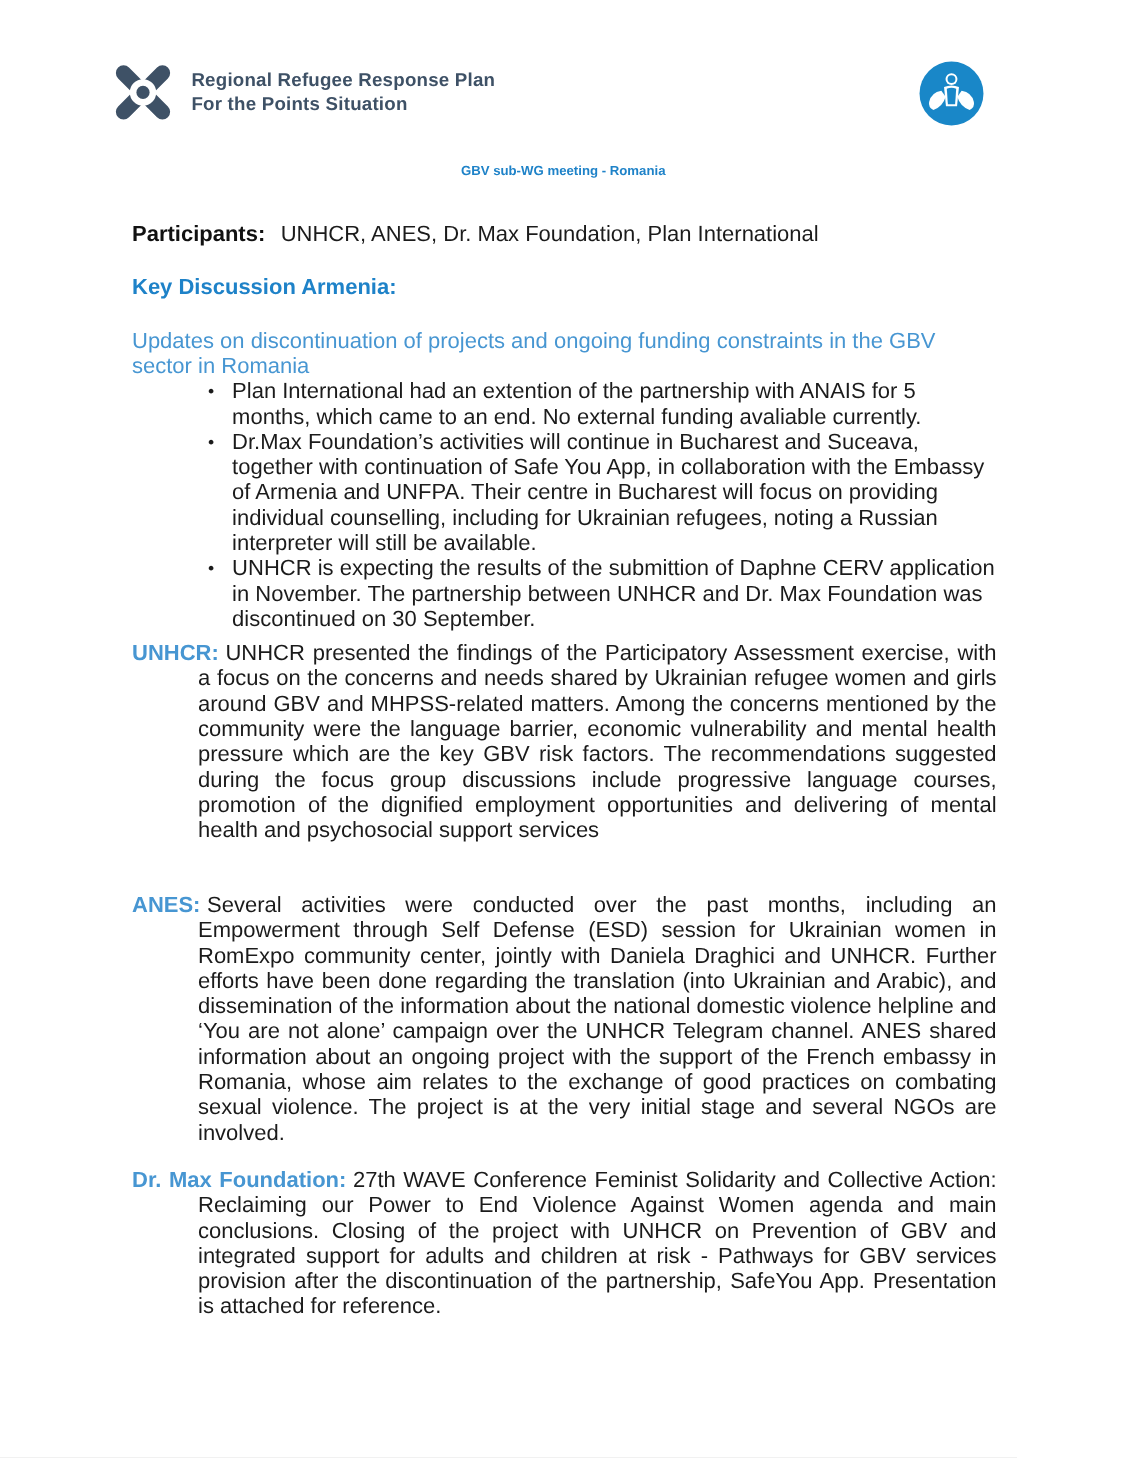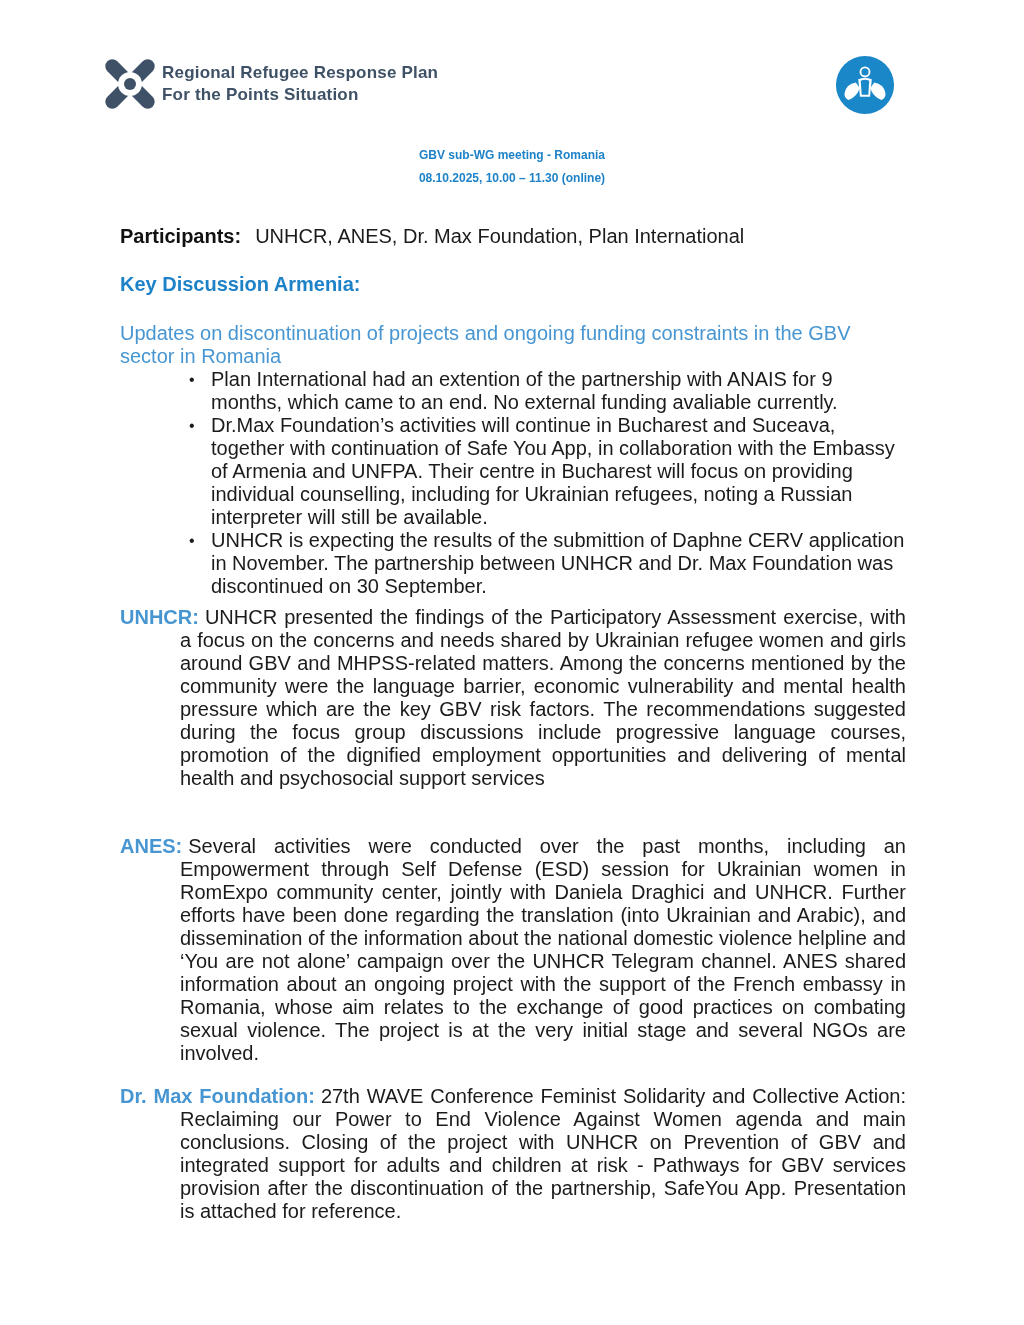--- a/index.html
+++ b/index.html
@@ -12,21 +12,21 @@
     font-family: "Liberation Sans", sans-serif;
     color: var(--text-color, #1b1b1b);
     overflow: hidden;
   }
   .header {
     display: flex;
     justify-content: space-between;
     align-items: flex-start;
     padding: 52px 128px 0 98px;
   }
-  .brand { display: flex; align-items: center; gap: 0; }
+  .brand { display: flex; align-items: center; gap: 12px; }
   .brand-mark { width: 64px; height: 64px; flex: 0 0 auto; }
   .brand-text {
     font-weight: bold;
     font-size: 17px;
     line-height: 22px;
     color: var(--logo-navy, #3E5166);
     letter-spacing: 0.2px;
   }
   .org-logo { width: 62px; height: 62px; margin-top: 2px; }
 
@@ -126,35 +126,34 @@
         <circle cx="32" cy="18.5" r="5.6" fill="#ffffff"></circle>
         <path d="M25 26 Q32 22.8 39 26 L37.2 44 L26.8 44 Z" fill="#ffffff"></path>
         <circle cx="32" cy="18.5" r="3.7" fill="#1987C8"></circle>
         <path d="M27.6 27.6 Q32 25.6 36.4 27.6 L35.4 42 L28.6 42 Z" fill="#1987C8"></path>
       </svg>
     </span>
   </div>
 
   <div class="doc-title">
     <div>GBV sub-WG meeting - Romania</div>
-    <div>08.10.2025, 10.00 – 11.30 (online)</div>
   </div>
 
   <div class="content">
 
     <div class="participants">
       <span class="p-label">Participants:</span><span>UNHCR, ANES, Dr. Max Foundation, Plan International</span>
     </div>
 
     <div class="kdp-heading">Key Discussion Armenia:</div>
 
     <div class="updates-heading">Updates on discontinuation of projects and ongoing funding constraints in the GBV sector in Romania</div>
 
     <ul class="bullets">
-      <li>Plan International had an extention of the partnership with ANAIS for 9 months, which came to an end. No external funding avaliable currently.</li>
+      <li>Plan International had an extention of the partnership with ANAIS for 5 months, which came to an end. No external funding avaliable currently.</li>
       <li>Dr.Max Foundation’s activities will continue in Bucharest and Suceava, together with continuation of Safe You App, in collaboration with the Embassy of Armenia and UNFPA. Their centre in Bucharest will focus on providing individual counselling, including for Ukrainian refugees, noting a Russian interpreter will still be available.</li>
       <li>UNHCR is expecting the results of the submittion of Daphne CERV application in November. The partnership between UNHCR and Dr. Max Foundation was discontinued on 30 September.</li>
     </ul>
 
     <div class="para para-unhcr">
       <span class="para-label">UNHCR:</span><span>UNHCR presented the findings of the Participatory Assessment exercise, with a focus on the concerns and needs shared by Ukrainian refugee women and girls around GBV and MHPSS-related matters. Among the concerns mentioned by the community were the language barrier, economic vulnerability and mental health pressure which are the key GBV risk factors. The recommendations suggested during the focus group discussions include progressive language courses, promotion of the dignified employment opportunities and delivering of mental health and psychosocial support services</span>
     </div>
 
     <div class="para para-anes">
       <span class="para-label">ANES:</span><span>Several activities were conducted over the past months, including an Empowerment through Self Defense (ESD) session for Ukrainian women in RomExpo community center, jointly with Daniela Draghici and UNHCR. Further efforts have been done regarding the translation (into Ukrainian and Arabic), and dissemination of the information about the national domestic violence helpline and ‘You are not alone’ campaign over the UNHCR Telegram channel. ANES shared information about an ongoing project with the support of the French embassy in Romania, whose aim relates to the exchange of good practices on combating sexual violence. The project is at the very initial stage and several NGOs are involved.</span>

